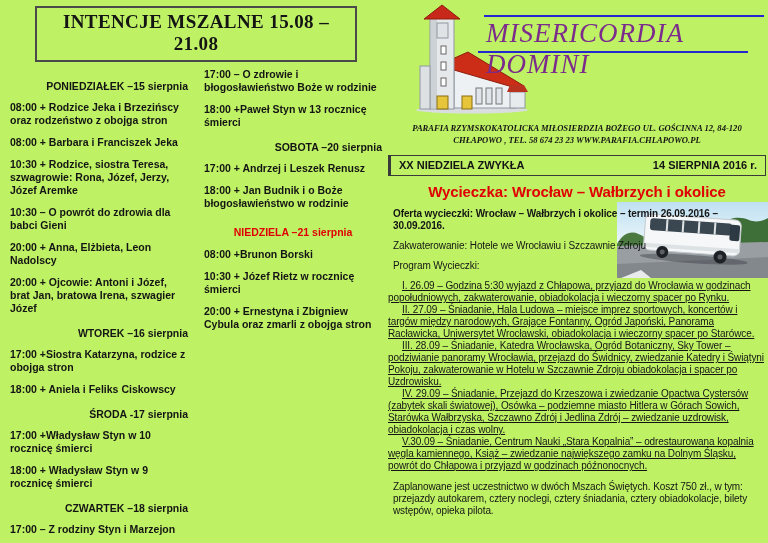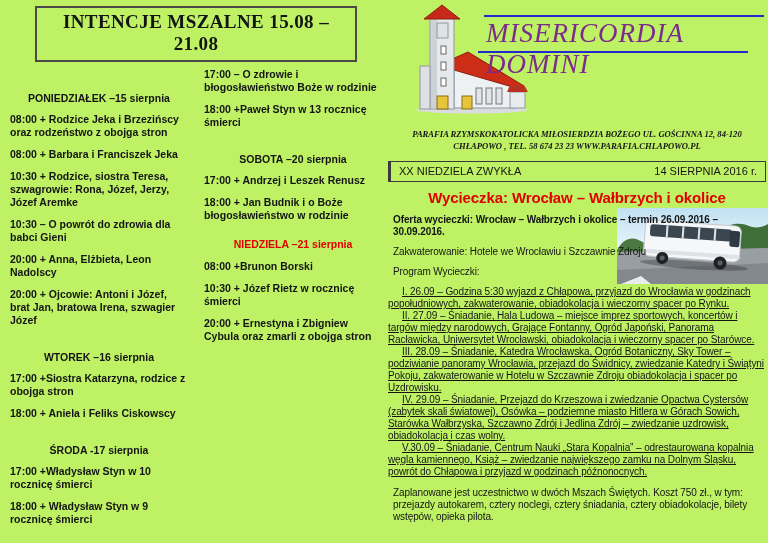--- a/index.html
+++ b/index.html
@@ -6,39 +6,39 @@
   .page{position:relative;width:768px;height:543px;background:#bef264;overflow:hidden;
         font-family:"Liberation Sans",sans-serif;color:#141414;}
 
   
   .left-half{position:absolute;left:10px;top:6px;width:372px;}
   .title-box{width:306px;margin:0 auto;border:2px solid #4a4a4a;padding:3px 6px 5px;
              text-align:center;font-family:"Liberation Serif",serif;font-weight:bold;
              font-size:19px;letter-spacing:.4px;}
   .cols{display:flex;gap:16px;margin-top:6px;}
   .col{width:178px;font-size:10.5px;font-weight:bold;line-height:1.24;}
-  .li-header{text-align:center;margin:24px 0 8px;}
+  .li-header{text-align:right;margin:12px 0 8px;}
   .li-header-red{text-align:center;margin:16px 0 9px;color:#e00000;}
   .li-item{margin:0 0 9px;}
 
   
   .right-half{position:absolute;left:388px;top:4px;width:378px;}
   .banner{position:relative;height:108px;}
   .church{position:absolute;left:22px;top:0;}
   .bline{position:absolute;height:2px;background:#2328cf;}
   .bline-top{left:96px;right:2px;top:11px;}
   .bline-bot{left:90px;right:18px;top:47px;}
   .banner-title{position:absolute;left:98px;right:2px;top:14px;text-align:left;
                 font-family:"Liberation Serif",serif;font-style:italic;font-size:27px;
                 color:#7b2b8b;letter-spacing:1px;}
   .address{text-align:center;font-family:"Liberation Serif",serif;font-style:italic;
-           font-weight:bold;font-size:8.6px;line-height:1.4;margin-top:16px;}
+           font-weight:bold;font-size:8.6px;line-height:1.4;margin-top:10px;}
   .sunday-bar{display:flex;justify-content:space-between;align-items:center;
               border:1px solid #3a3a3a;border-left:3px solid #3a3a3a;
-              padding:3px 8px 4px;font-weight:normal;font-size:11px;margin-top:9px;gap:28px;}
+              padding:3px 8px 4px;font-weight:bold;font-size:11px;margin-top:9px;gap:28px;}
   .article{position:relative;margin-top:2px;font-size:10px;line-height:1.2;letter-spacing:-.1px;}
   .article-title{margin:7px 0 7px;text-align:center;font-size:15px;font-weight:bold;color:#e10000;}
   .article p{margin:0 5px 8px;position:relative;z-index:1;}
   .p-bold{font-weight:bold;}
   .li-day{text-indent:14px;position:relative;z-index:1;}
   .days{margin-bottom:9px;text-decoration:underline;}
   .bus-photo{position:absolute;right:-2px;top:19px;width:151px;height:76px;z-index:0;}
 </style>
 </head>
 <body>

